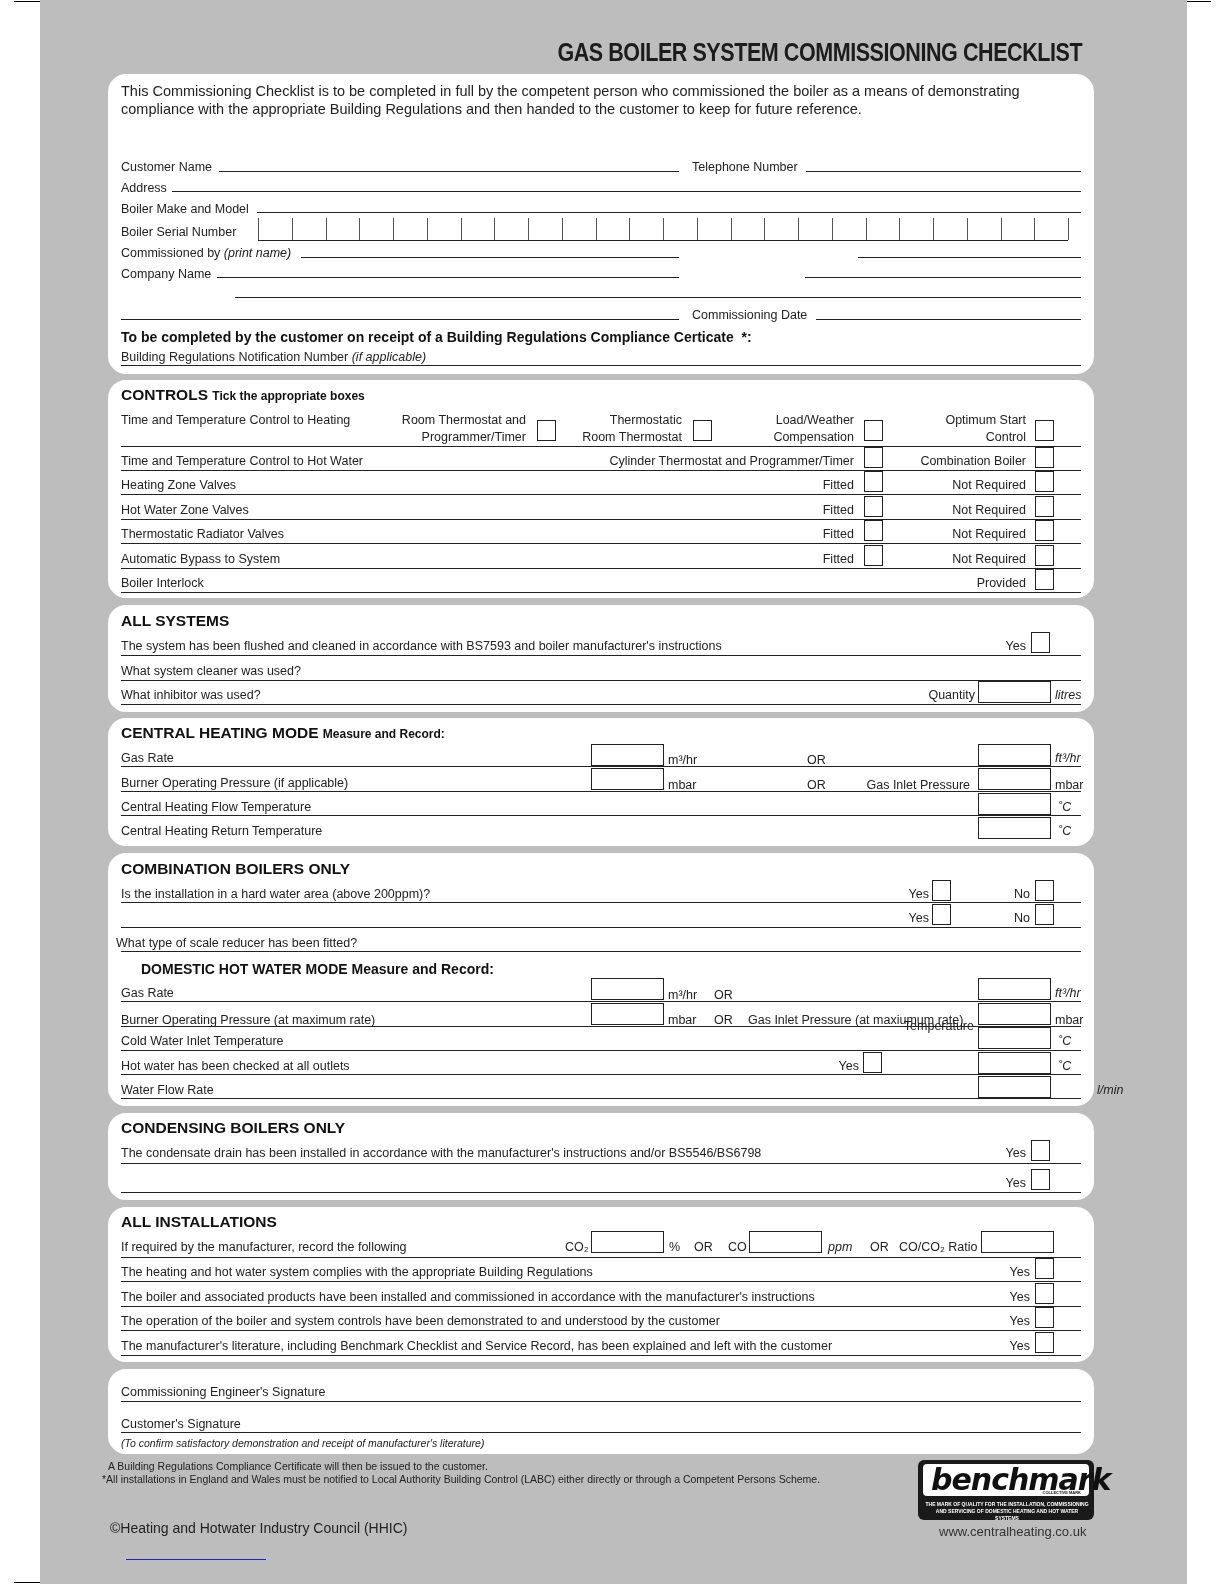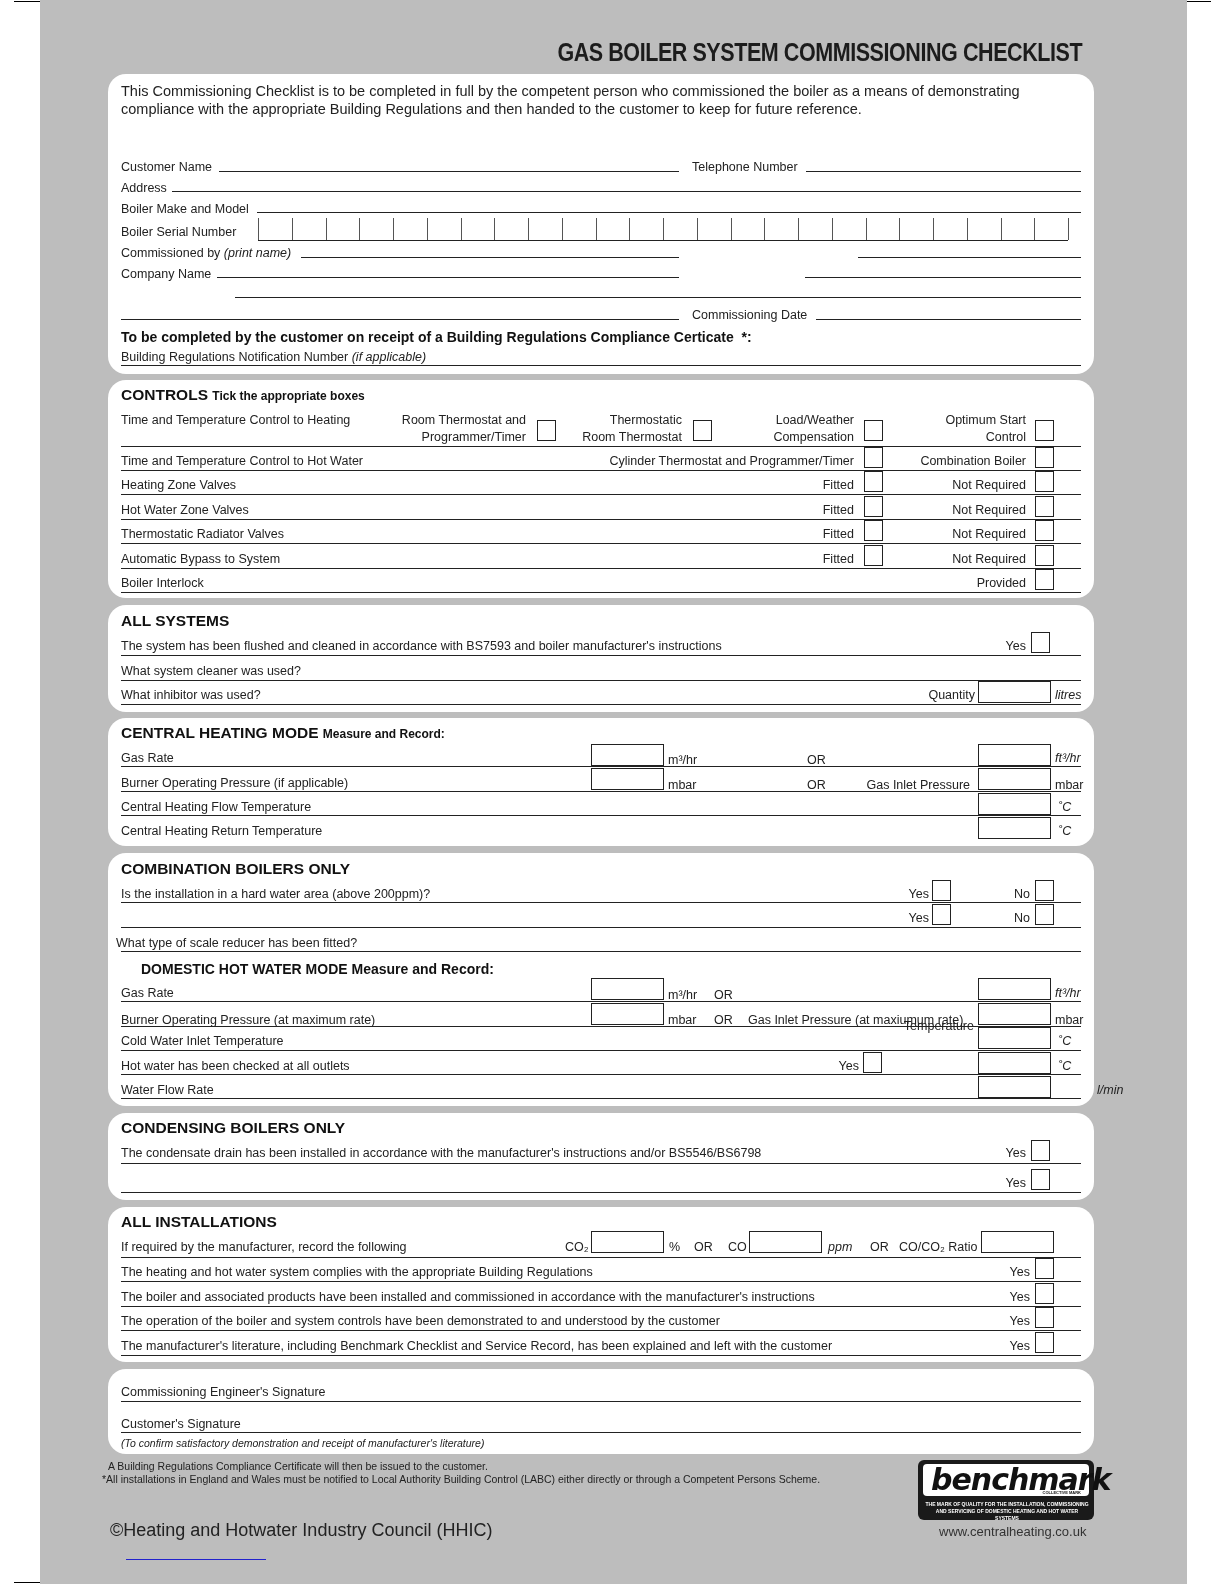--- a/index.html
+++ b/index.html
@@ -22,21 +22,21 @@
   .bx { position:absolute; width:73px; height:22px; border:1px solid #222; background:#fff; box-sizing:border-box; }
   .serial { position:absolute; left:258px; top:218px; width:810px; height:22px; border-bottom:1px solid #222; }
   .serial span { position:absolute; top:0; width:0; height:22px; border-left:1px solid #555; }
   .logo { position:absolute; left:918px; top:1460px; width:176px; height:60px; background:#1a1a1a; border-radius:6px; }
   .logo-inner { position:absolute; left:5px; top:4px; width:166px; height:32px; background:#fff; border-radius:4px; }
   .logo-word { position:absolute; left:8px; top:-2px; font-family:"DejaVu Sans", sans-serif; font-size:30px; font-weight:bold;
                font-style:italic; color:#111; letter-spacing:-1px; }
   .logo-cm { position:absolute; right:8px; bottom:1px; font-size:4px; color:#111; font-weight:bold; }
   .logo-tag { position:absolute; left:6px; top:41px; width:166px; font-size:5px; color:#fff; line-height:7px; font-weight:bold; text-align:center; }
   .url { position:absolute; left:939px; top:1524px; font-size:13px; color:#333; }
-  .copyright { position:absolute; left:110px; top:1520px; font-size:18px; color:#222; }
+  .copyright { position:absolute; left:110px; top:1520px; font-size:14px; color:#222; }
   .foot { position:absolute; left:102px; top:1460px; font-size:10.5px; color:#222; line-height:13px; }
   .bluelink { position:absolute; left:126px; top:1559px; width:140px; border-top:1px solid #2222cc; }
 </style>
 </head>
 <body>
 
 <div class="corner-mark" style="left:14px;top:1px;width:28px;"></div>
 <div class="corner-mark" style="left:1183px;top:1px;width:28px;"></div>
 <div class="corner-mark" style="left:14px;top:1582px;width:28px;"></div>
 

